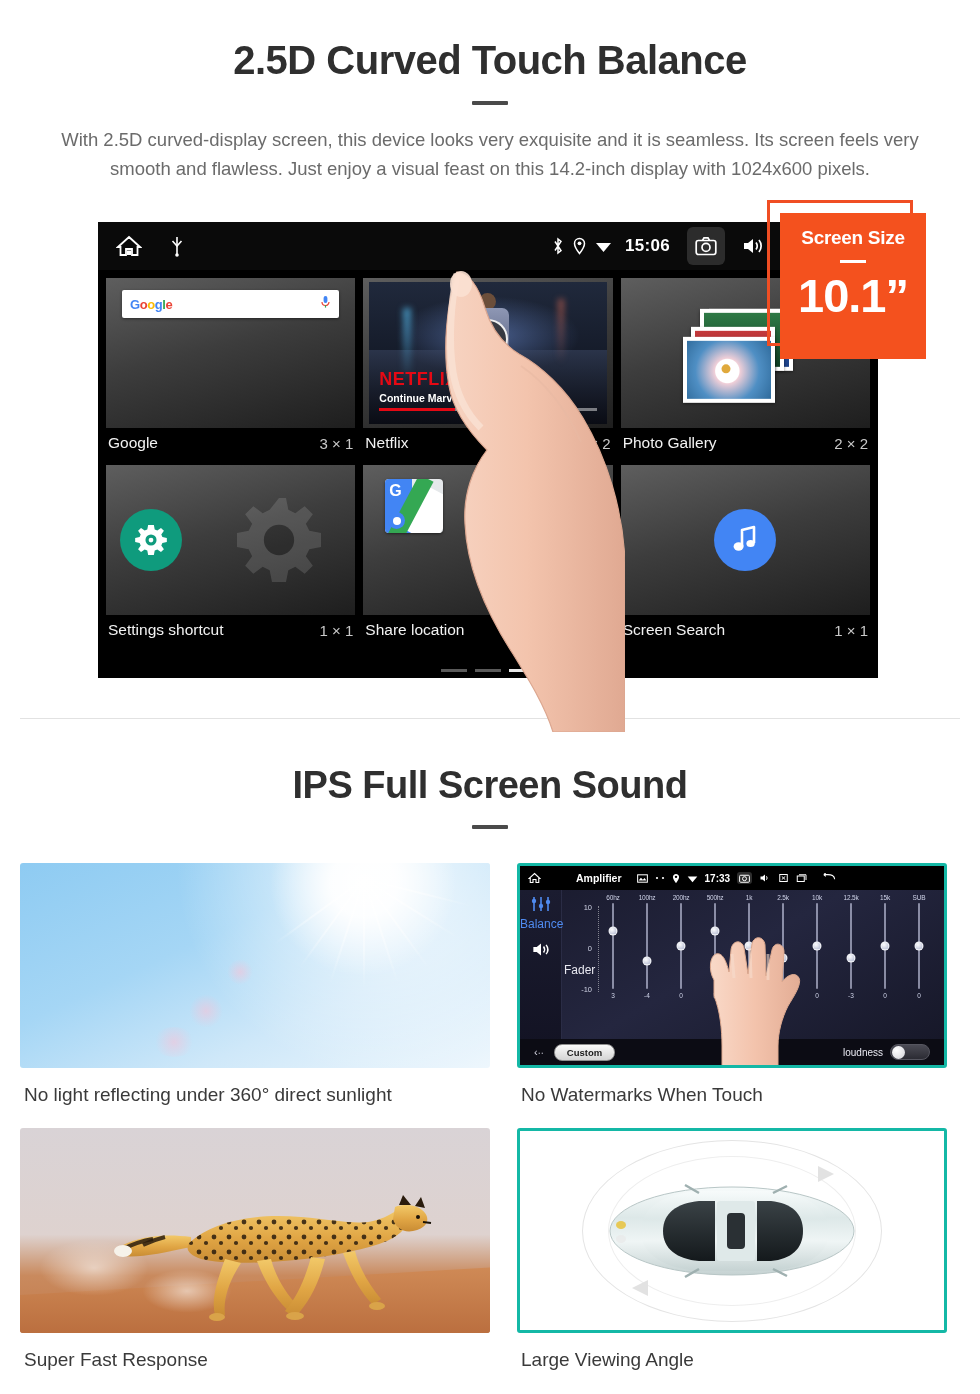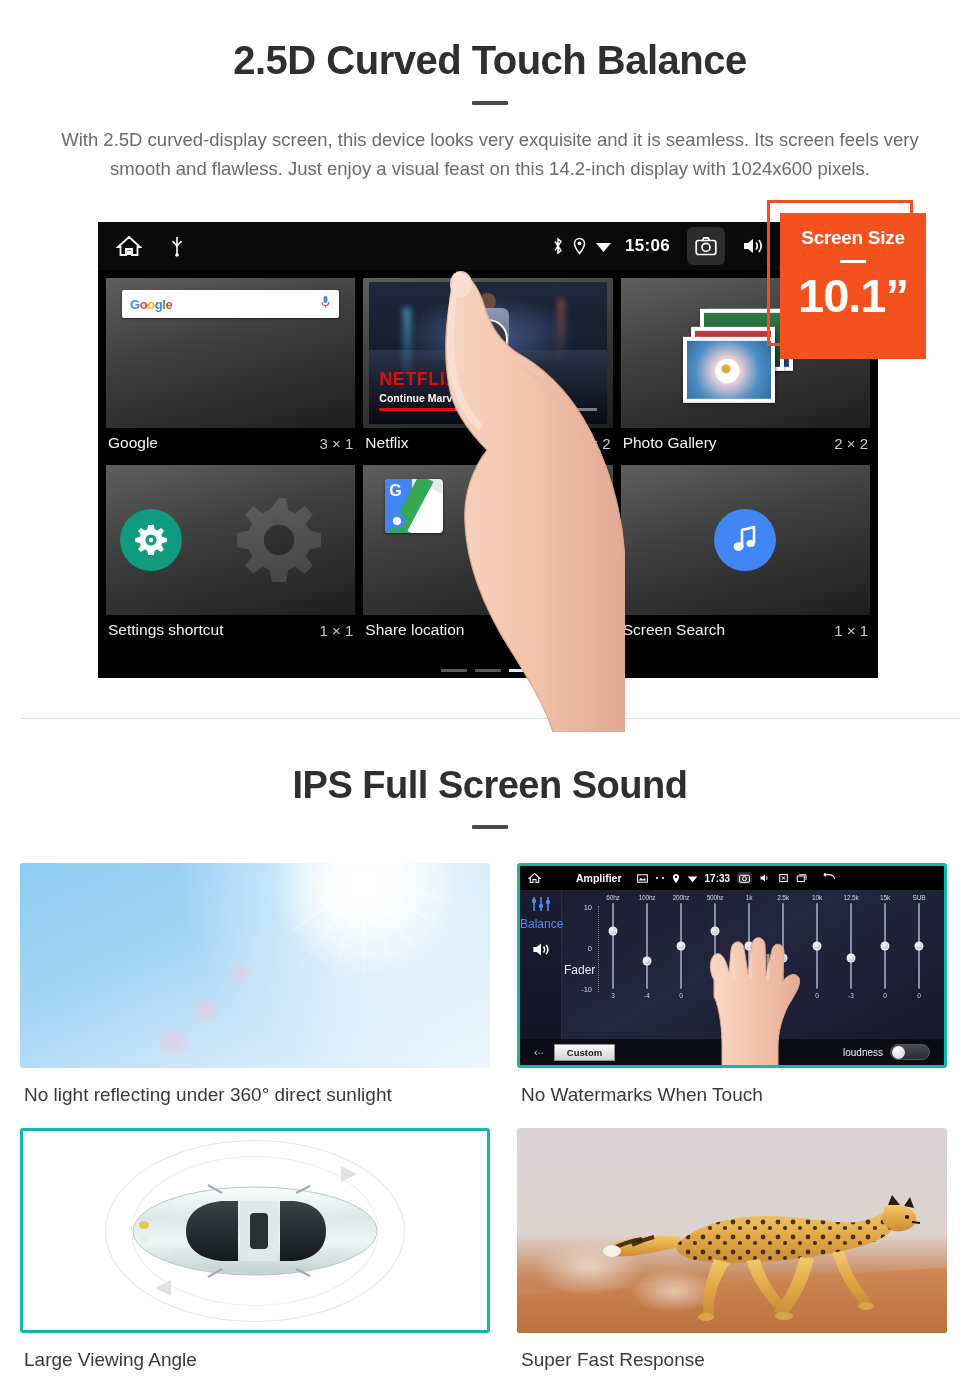--- a/index.html
+++ b/index.html
@@ -360,21 +360,21 @@
   }
   .band-val { font-size: 6.5px; color: #cfd3e8; margin-top: 3px; }
   .amp-foot {
     position: absolute; left: 0; right: 0; bottom: 0; height: 26px;
     background: #0c0c14;
     display: flex; align-items: center; padding: 0 14px;
   }
   .amp-back { color: #d8d8e4; font-size: 11px; margin-right: 10px; }
   .preset {
     background: linear-gradient(180deg,#fafafa,#d4d4d4);
-    border: 1px solid #8f8f8f; border-radius: 0;
+    border: 1px solid #8f8f8f; border-radius: 8px;
     color: #1b1b1b; font-size: 9.5px; font-weight: bold;
     padding: 2px 12px;
   }
   .loud-wrap { margin-left: auto; display: flex; align-items: center; gap: 7px; }
   .loud-lbl { color: #eaeaf2; font-size: 10px; }
   .toggle {
     width: 40px; height: 16px; border-radius: 8px;
     background: linear-gradient(180deg,#4b4b55,#2b2b33);
     position: relative; border: 1px solid #55555f;
   }
@@ -842,20 +842,71 @@
               <span class="loud-lbl">loudness</span>
               <span class="toggle"></span>
             </span>
           </div>
         </div>
       </div>
       <div class="tile-cap">No Watermarks When Touch</div>
     </div>
 
     <div class="tile">
+      <div class="tile-img">
+        <div class="cheetah-scene">
+          <div class="dune"></div>
+          <div class="dust" style="left:4%;bottom:18%;width:110px;height:56px"></div>
+          <div class="dust" style="left:26%;bottom:10%;width:90px;height:44px"></div>
+          <svg width="330" height="160" viewBox="0 0 330 160" style="position:absolute;left:18%;top:22%">
+            <defs>
+              <linearGradient id="fur" x1="0" y1="0" x2="0" y2="1">
+                <stop offset="0" stop-color="#f2c969"></stop>
+                  <stop offset="0.55" stop-color="#e0a544"></stop>
+                  <stop offset="1" stop-color="#c98c34"></stop>
+              </linearGradient>
+              <pattern id="spots" width="15" height="15" patternUnits="userSpaceOnUse">
+                <circle cx="4" cy="4" r="2.4" fill="#2a1c0d"></circle>
+                  <circle cx="11" cy="10" r="2.1" fill="#2a1c0d"></circle>
+              </pattern>
+            </defs>
+
+            <path d="M86 64 C58 60 34 64 18 72 C10 76 10 82 18 83 C34 85 58 80 86 74 Z" fill="url(#fur)"></path>
+            <path d="M48 66 C36 68 26 72 18 76" stroke="#2a1c0d" stroke-width="4" fill="none" opacity="0.85"></path>
+            <path d="M60 64 C52 66 44 69 38 72" stroke="#2a1c0d" stroke-width="4" fill="none" opacity="0.85"></path>
+            <ellipse cx="18" cy="78" rx="9" ry="6" fill="#f6f2ea"></ellipse>
+
+            <path d="M84 70 C108 48 150 40 196 44 C230 47 252 52 268 48
+                     C278 46 288 40 294 36 L308 40 C304 52 296 62 282 68
+                     C262 76 232 82 200 86 C164 90 122 92 96 86 C84 82 80 76 84 70 Z" fill="url(#fur)"></path>
+            <path d="M84 70 C108 48 150 40 196 44 C230 47 252 52 268 48
+                     C278 46 288 40 294 36 L308 40 C304 52 296 62 282 68
+                     C262 76 232 82 200 86 C164 90 122 92 96 86 C84 82 80 76 84 70 Z" fill="url(#spots)" opacity="0.85"></path>
+
+            <path d="M290 34 C300 30 314 32 320 40 C326 48 320 56 308 58
+                     C298 60 290 54 288 46 Z" fill="url(#fur)"></path>
+            <path d="M294 32 L298 22 L306 32 Z" fill="#2a1c0d"></path>
+            <path d="M310 33 L316 24 L320 35 Z" fill="#2a1c0d"></path>
+            <circle cx="313" cy="44" r="2" fill="#1a1208"></circle>
+            <path d="M318 49 L326 50" stroke="#1a1208" stroke-width="2"></path>
+
+            <path d="M120 86 C112 108 106 126 110 142 L120 142 C118 126 124 108 136 90 Z" fill="url(#fur)"></path>
+            <path d="M152 88 C160 110 172 128 186 140 L194 134 C180 120 170 102 166 86 Z" fill="url(#fur)"></path>
+            <path d="M206 84 C200 106 192 124 180 138 L190 144 C204 130 214 110 220 86 Z" fill="url(#fur)"></path>
+            <path d="M238 80 C246 102 256 120 268 132 L276 126 C264 112 254 94 250 78 Z" fill="url(#fur)"></path>
+            <ellipse cx="112" cy="144" rx="8" ry="4" fill="#d9a349"></ellipse>
+            <ellipse cx="190" cy="143" rx="9" ry="4" fill="#d9a349"></ellipse>
+            <ellipse cx="272" cy="133" rx="8" ry="4" fill="#d9a349"></ellipse>
+          </svg>
+        </div>
+      </div>
+      <div class="tile-cap">Super Fast Response</div>
+    </div>
+
+    <div class="tile">
       <div class="tile-img bordered">
         <div class="car-scene">
           <div class="orbit"></div>
           <div class="orbit orbit2"></div>
           <svg width="300" height="182" viewBox="0 0 300 182" style="position:absolute;left:50%;top:50%;transform:translate(-50%,-50%)">
             <path d="M236 26 L252 34 L236 42 Z" fill="#e2e2e2"></path>
             <path d="M66 156 L50 148 L66 140 Z" fill="#e2e2e2"></path>
           </svg>
           <svg width="250" height="112" viewBox="0 0 250 112" class="car-top">
             <defs>
@@ -879,65 +930,14 @@
             <rect x="120" y="38" width="18" height="36" rx="4" fill="#2a3034"></rect>
             <path d="M92 18 L78 10 M92 94 L78 102" stroke="#9fb0b0" stroke-width="2.5" fill="none"></path>
             <path d="M166 18 L180 11 M166 94 L180 101" stroke="#9fb0b0" stroke-width="2.5" fill="none"></path>
             <ellipse cx="14" cy="50" rx="5" ry="4" fill="#e8c23b" opacity="0.85"></ellipse>
             <ellipse cx="14" cy="64" rx="5" ry="4" fill="#e8e8e8" opacity="0.7"></ellipse>
           </svg>
         </div>
       </div>
       <div class="tile-cap">Large Viewing Angle</div>
     </div>
-
-    <div class="tile">
-      <div class="tile-img">
-        <div class="cheetah-scene">
-          <div class="dune"></div>
-          <div class="dust" style="left:4%;bottom:18%;width:110px;height:56px"></div>
-          <div class="dust" style="left:26%;bottom:10%;width:90px;height:44px"></div>
-          <svg width="330" height="160" viewBox="0 0 330 160" style="position:absolute;left:18%;top:22%">
-            <defs>
-              <linearGradient id="fur" x1="0" y1="0" x2="0" y2="1">
-                <stop offset="0" stop-color="#f2c969"></stop>
-                  <stop offset="0.55" stop-color="#e0a544"></stop>
-                  <stop offset="1" stop-color="#c98c34"></stop>
-              </linearGradient>
-              <pattern id="spots" width="15" height="15" patternUnits="userSpaceOnUse">
-                <circle cx="4" cy="4" r="2.4" fill="#2a1c0d"></circle>
-                  <circle cx="11" cy="10" r="2.1" fill="#2a1c0d"></circle>
-              </pattern>
-            </defs>
-
-            <path d="M86 64 C58 60 34 64 18 72 C10 76 10 82 18 83 C34 85 58 80 86 74 Z" fill="url(#fur)"></path>
-            <path d="M48 66 C36 68 26 72 18 76" stroke="#2a1c0d" stroke-width="4" fill="none" opacity="0.85"></path>
-            <path d="M60 64 C52 66 44 69 38 72" stroke="#2a1c0d" stroke-width="4" fill="none" opacity="0.85"></path>
-            <ellipse cx="18" cy="78" rx="9" ry="6" fill="#f6f2ea"></ellipse>
-
-            <path d="M84 70 C108 48 150 40 196 44 C230 47 252 52 268 48
-                     C278 46 288 40 294 36 L308 40 C304 52 296 62 282 68
-                     C262 76 232 82 200 86 C164 90 122 92 96 86 C84 82 80 76 84 70 Z" fill="url(#fur)"></path>
-            <path d="M84 70 C108 48 150 40 196 44 C230 47 252 52 268 48
-                     C278 46 288 40 294 36 L308 40 C304 52 296 62 282 68
-                     C262 76 232 82 200 86 C164 90 122 92 96 86 C84 82 80 76 84 70 Z" fill="url(#spots)" opacity="0.85"></path>
-
-            <path d="M290 34 C300 30 314 32 320 40 C326 48 320 56 308 58
-                     C298 60 290 54 288 46 Z" fill="url(#fur)"></path>
-            <path d="M294 32 L298 22 L306 32 Z" fill="#2a1c0d"></path>
-            <path d="M310 33 L316 24 L320 35 Z" fill="#2a1c0d"></path>
-            <circle cx="313" cy="44" r="2" fill="#1a1208"></circle>
-            <path d="M318 49 L326 50" stroke="#1a1208" stroke-width="2"></path>
-
-            <path d="M120 86 C112 108 106 126 110 142 L120 142 C118 126 124 108 136 90 Z" fill="url(#fur)"></path>
-            <path d="M152 88 C160 110 172 128 186 140 L194 134 C180 120 170 102 166 86 Z" fill="url(#fur)"></path>
-            <path d="M206 84 C200 106 192 124 180 138 L190 144 C204 130 214 110 220 86 Z" fill="url(#fur)"></path>
-            <path d="M238 80 C246 102 256 120 268 132 L276 126 C264 112 254 94 250 78 Z" fill="url(#fur)"></path>
-            <ellipse cx="112" cy="144" rx="8" ry="4" fill="#d9a349"></ellipse>
-            <ellipse cx="190" cy="143" rx="9" ry="4" fill="#d9a349"></ellipse>
-            <ellipse cx="272" cy="133" rx="8" ry="4" fill="#d9a349"></ellipse>
-          </svg>
-        </div>
-      </div>
-      <div class="tile-cap">Super Fast Response</div>
-    </div>
   </div>
 </div>
 
 </body></html>

